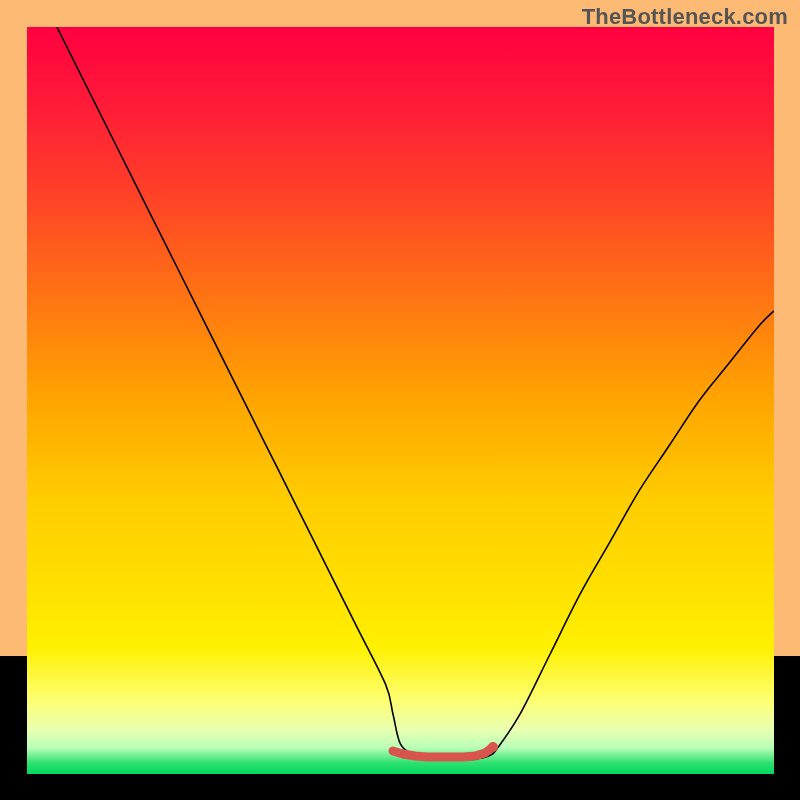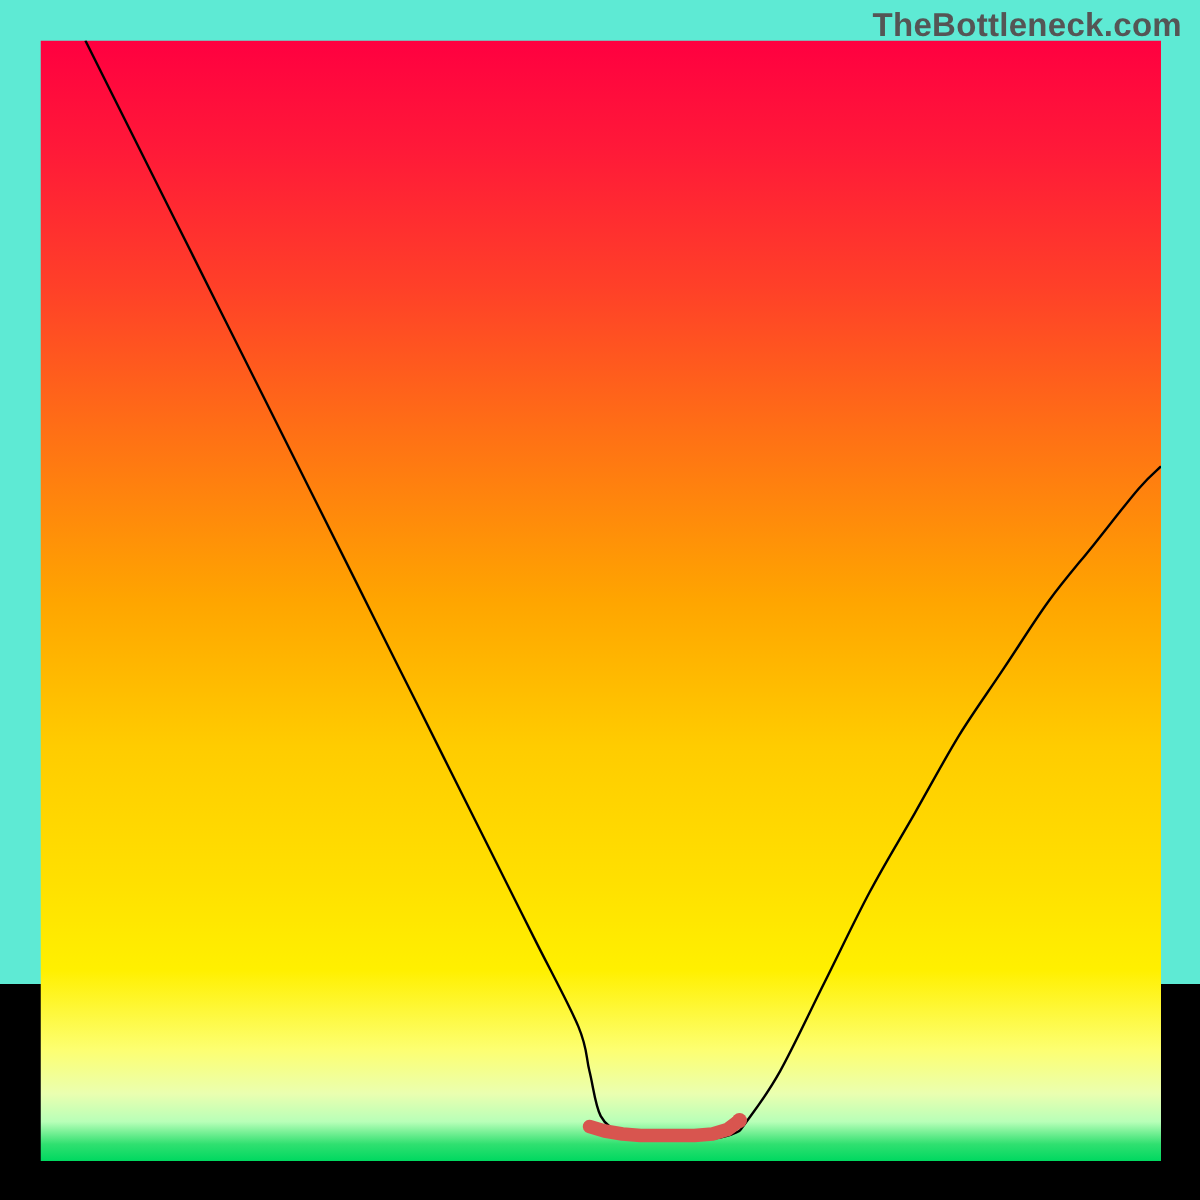--- a/index.html
+++ b/index.html
@@ -7,21 +7,21 @@
     padding: 0;
     width: 800px;
     height: 800px;
     background: #000000;
     overflow: hidden;
   }
   .frame {
     position: relative;
     width: 800px;
     height: 656px;
-    background: #5eead4;
+    background: #fdba74;
   }
   .plot-area {
     position: absolute;
     left: 26.5px;
     top: 26.5px;
     width: 747px;
     height: 747px;
   }
   .watermark {
     position: absolute;

